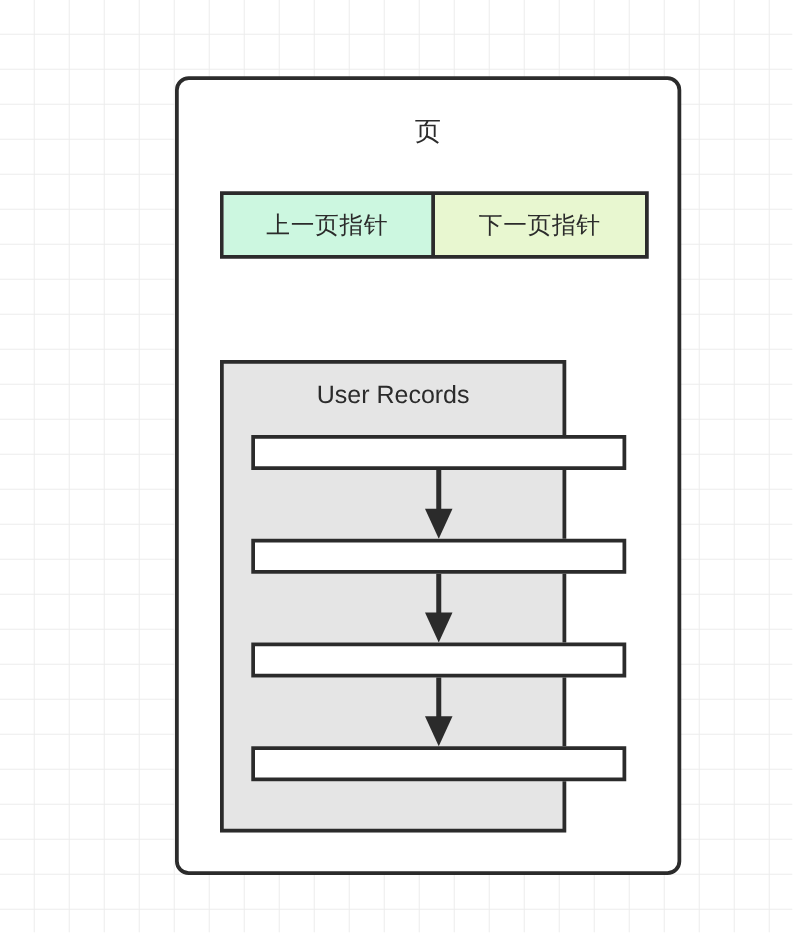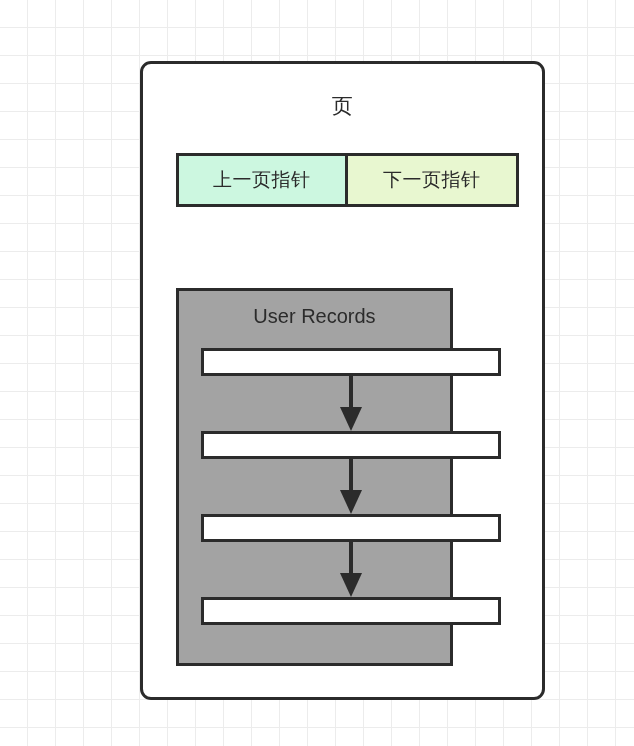--- a/index.html
+++ b/index.html
@@ -80,21 +80,21 @@
   }
 
   
   #records-box {
     position: absolute;
     left: 33px;
     top: 224px;
     width: 277px;
     height: 378px;
     box-sizing: border-box;
-    background: #a3a3a3;
+    background: #e5e5e5;
     border: 3px solid #2b2b2b;
   }
   #records-title {
     position: absolute;
     left: 0;
     top: 13px;
     width: 100%;
     text-align: center;
     font-size: 20px;
     line-height: 24px;

